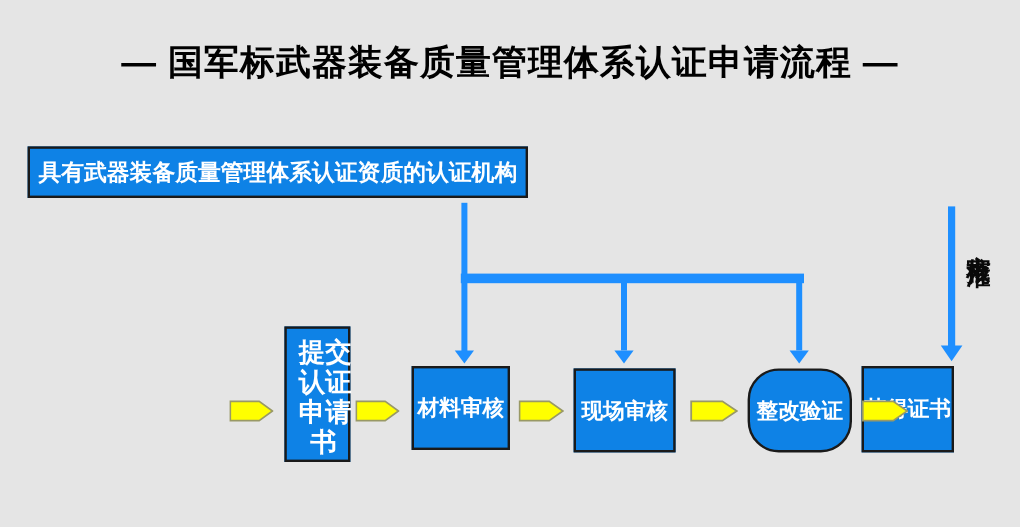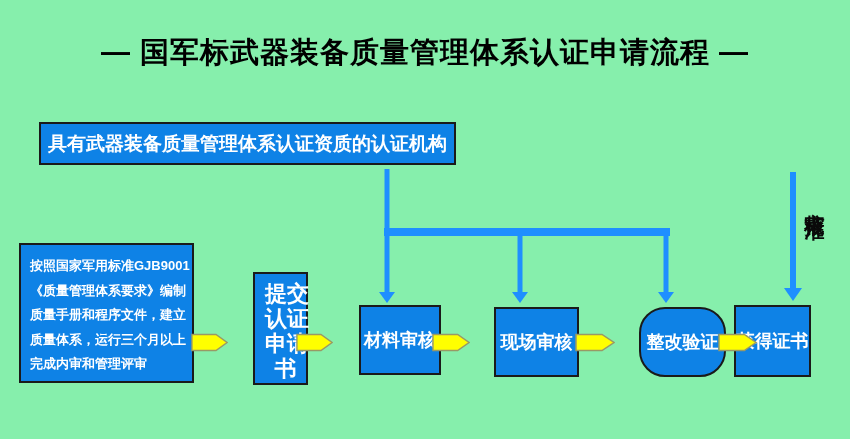--- a/index.html
+++ b/index.html
@@ -1,26 +1,26 @@
 <!DOCTYPE html>
 <html><head>
 <meta charset="utf-8">
 <style>
   html,body{margin:0;padding:0;background:#ffffff;}
   .canvas{
-    position:relative;width:850px;height:439px;background:#86efac;overflow:hidden;
+    position:relative;width:850px;height:439px;background:#e5e5e5;overflow:hidden;
     font-family:"Liberation Sans",sans-serif;
   }
   .title{
     position:absolute;left:0;top:33px;width:850px;text-align:center;
     font-size:29px;font-weight:bold;color:#000;letter-spacing:1px;white-space:nowrap;
   }
   .node{
     position:absolute;box-sizing:border-box;background:#0E82E6;border:2px solid #1a1a1a;
-    color:#ffffff;font-weight:bold;margin-left:16px;
+    color:#ffffff;font-weight:bold;
   }
   .org-box{display:flex;align-items:center;justify-content:center;font-size:19px;white-space:nowrap;}
   .org-a{left:23px;top:122px;width:417px;height:43px;}
   .org-b{left:534px;top:122px;width:293px;height:43px;}
   .prep-note{left:3px;top:243px;width:175px;height:140px;padding:9px 5px 0 9px;}
   .prep-note .ln{font-size:13px;line-height:24.5px;white-space:nowrap;}
   .submit-box{left:237px;top:272px;width:55px;height:113px;padding:7px 0 0 10px;}
   .submit-box .ln{font-size:22px;line-height:25px;white-space:nowrap;text-align:center;}
   .step{display:flex;align-items:center;justify-content:center;
         font-size:18px;line-height:26px;text-align:center;}
@@ -69,27 +69,20 @@
 
       <g>
         <rect x="790" y="172" width="6" height="117"></rect>
         <polygon points="784,288 802,288 793,301"></polygon>
       </g>
     </g>
   </svg>
 
   <div class="approval">审核批准</div>
 
-  <div class="node prep-note">
-    <div class="ln">按照国家军用标准GJB9001</div>
-    <div class="ln">《质量管理体系要求》编制</div>
-    <div class="ln">质量手册和程序文件，建立</div>
-    <div class="ln">质量体系，运行三个月以上</div>
-    <div class="ln">完成内审和管理评审</div>
-  </div>
 
   <div class="node submit-box">
     <div class="ln">提交</div>
     <div class="ln">认证</div>
     <div class="ln">申请</div>
     <div class="ln">书</div>
   </div>
 
   <div class="node step step-material">
     <div>材料</div>

